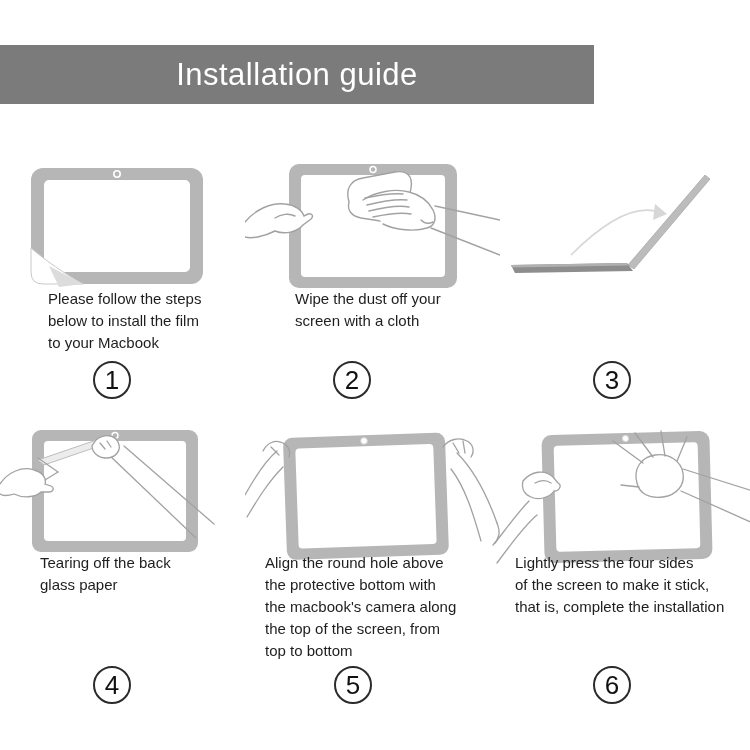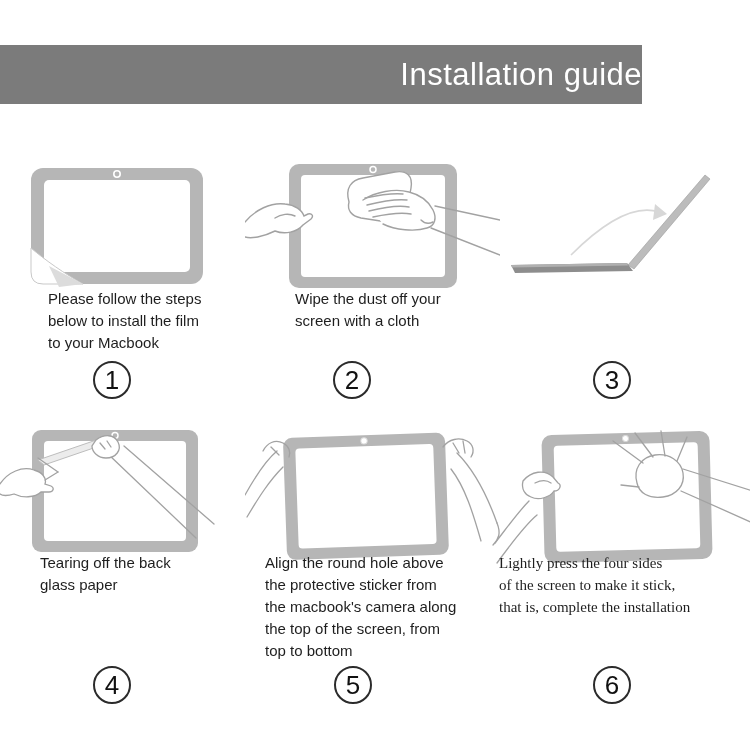--- a/index.html
+++ b/index.html
@@ -1,22 +1,22 @@
 <!DOCTYPE html>
 <html><head>
 <meta charset="utf-8">
 <style>
   html,body { margin:0; padding:0; background:#ffffff; }
   .page {
     position:relative; width:750px; height:750px; background:#ffffff;
     font-family:"Liberation Sans", sans-serif; overflow:hidden;
   }
   .header {
-    position:absolute; left:0; top:45px; width:642px; height:59px;
-    background:#7b7b7b; display:flex; align-items:center; justify-content:flex-end;
+    position:absolute; left:0; top:45px; width:594px; height:59px;
+    background:#7b7b7b; display:flex; align-items:center; justify-content:center;
   }
   .header .title { color:#ffffff; font-size:31px; font-weight:400; letter-spacing:0.5px; }
 
   .step { position:absolute; }
   #step1 { left:0;     top:150px; width:250px; height:260px; }
   #step2 { left:245px; top:150px; width:260px; height:260px; }
   #step3 { left:495px; top:150px; width:255px; height:260px; }
   #step4 { left:0;     top:420px; width:250px; height:300px; }
   #step5 { left:245px; top:420px; width:260px; height:300px; }
   #step6 { left:495px; top:420px; width:255px; height:300px; }
@@ -31,21 +31,21 @@
 
   .caption {
     position:absolute; font-size:15px; line-height:22px; color:#1e1e1e;
     white-space:pre-line;
   }
   #step1 .caption { left:48px; top:138px; }
   #step2 .caption { left:38px; top:138px;margin-left:12px; }
   #step3 .caption { left:23px; top:138px; }
   #step4 .caption { left:40px; top:132px; }
   #step5 .caption { left:20px; top:132px; }
-  #step6 .caption { left:4px; top:132px;font-family:Liberation Serif, serif; }
+  #step6 .caption { left:20px; top:132px; }
 
   .num {
     position:absolute; width:38px; height:38px; box-sizing:border-box;
     border:2px solid #2b2b2b; border-radius:50%;
     display:flex; align-items:center; justify-content:center;
     font-size:26px; color:#111111;
   }
   #step1 .num { left:93px; top:211px; }
   #step2 .num { left:88px; top:211px; }
   #step3 .num { left:98px; top:211px; }
@@ -177,21 +177,21 @@
           <path d="M198 22 C204 14 214 12 222 16 C228 19 230 26 226 32"></path>
           <path d="M208 18 L214 28"></path>
           <path d="M218 16 L220 28"></path>
           <path d="M252 98 C242 70 230 46 212 28"></path>
           <path d="M236 116 C228 88 220 62 206 44"></path>
           <path d="M252 98 C256 108 254 114 248 120"></path>
         </g>
       </svg>
     </div>
     <div class="caption">Align the round hole above
-the protective sticker from
+the protective bottom with
 the macbook's camera along
 the top of the screen, from
 top to bottom</div>
     <div class="num">
         <span>5</span>
       </div>
   </div>
 
   <div class="step" id="step6">
     <div class="illus">

